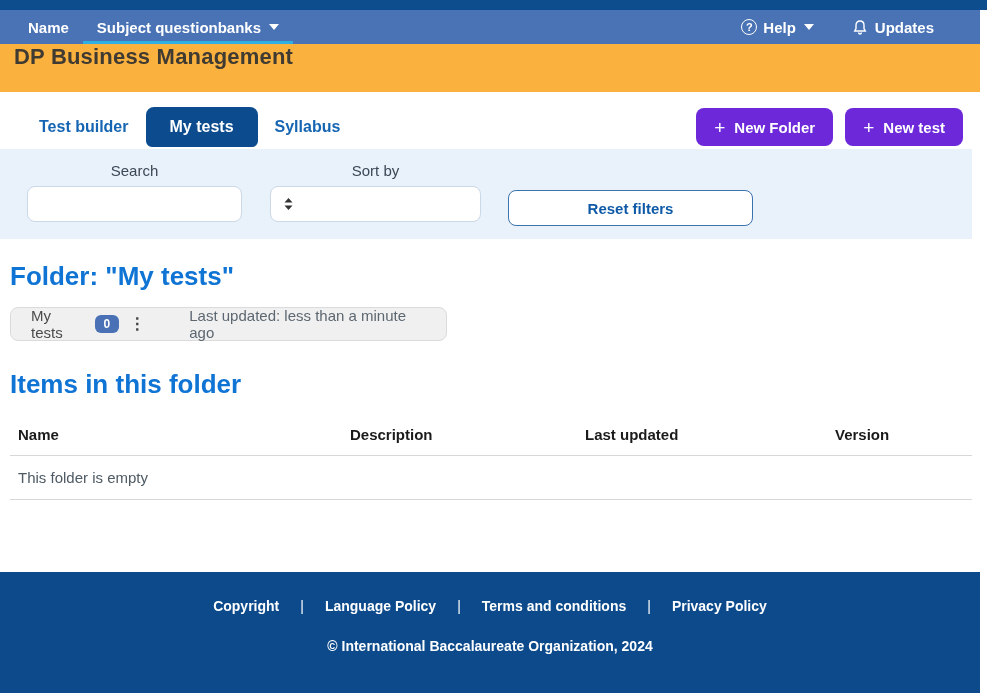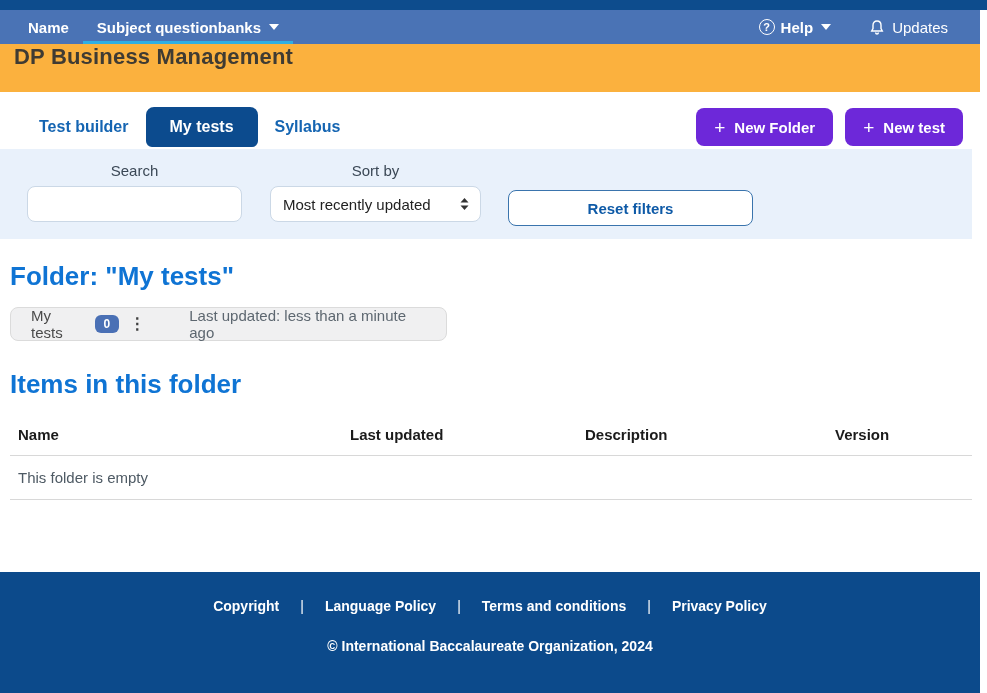--- a/index.html
+++ b/index.html
@@ -10,25 +10,25 @@
   
   .top-strip { width:987px; height:10px; background:#0d4c8d; }
 
   
   .navbar { width:980px; height:34px; background:#4a73b5; display:flex; align-items:center; color:#fff; position:relative; }
   .nav-left { display:flex; align-items:center; height:100%; }
   .nav-item { display:flex; align-items:center; height:100%; padding:0 14px; font-size:15px; font-weight:600; color:#fff; cursor:pointer; position:relative; }
   .nav-item.home { margin-left:14px; }
   .nav-item.active .active-underline { position:absolute; left:0; right:0; bottom:0; height:3px; background:#2fafe3; }
   .caret-down { width:0; height:0; border-left:5px solid transparent; border-right:5px solid transparent; border-top:6px solid #fff; display:inline-block; margin-left:8px; }
-  .nav-right { margin-left:auto; display:flex; align-items:center; height:100%; padding-right:20px; }
+  .nav-right { margin-left:auto; display:flex; align-items:center; height:100%; padding-right:34px; }
   .help-group { display:flex; align-items:center; padding:0 12px; font-size:15px; font-weight:600; cursor:pointer; }
   .qmark-circle { width:16px; height:16px; border:1.5px solid #fff; border-radius:50%; display:inline-flex; align-items:center; justify-content:center; font-size:11px; font-weight:700; margin-right:6px; }
   .qmark-circle::before { content:"?"; }
-  .updates-group { display:flex; align-items:flex-start; padding:0 12px; margin-left:14px; font-size:15px; font-weight:400; cursor:pointer; }
+  .updates-group { display:flex; align-items:flex-start; padding:0 12px; margin-left:14px; font-size:15px; font-weight:700; cursor:pointer; }
   .bell-icon { margin-right:7px; display:inline-flex; }
 
   
   .banner { width:980px; height:48px; background:#fbb13e; display:flex; align-items:flex-start; }
   .banner h1 { font-size:22px; font-weight:600; color:#3f3b33; margin-left:14px; letter-spacing:0.2px; }
 
   
   .tabs-row { margin-top:15px; height:40px; display:flex; align-items:stretch; padding-left:39px; }
   .tab-link { display:flex; align-items:center; font-size:16px; font-weight:700; color:#1565b2; margin-right:17px; cursor:pointer; }
   .tab-active { display:flex; align-items:center; background:#0c4b8e; color:#fff; font-size:16px; font-weight:700; border-radius:8px 8px 6px 6px; padding:0 24px; margin-right:17px; cursor:pointer; }
@@ -138,21 +138,20 @@
   </div>
 
   <div class="filter-band">
     <div class="field-group">
       <label class="field-label">Search</label>
       <input class="search-input" type="text" value="" style="">
     </div>
     <div class="field-group sort-group">
       <label class="field-label">Sort by</label>
       <div class="select-box">
-        <span class="select-value">Most recently updated</span>
         <span class="stepper-icon">
           <svg width="11" height="14" viewBox="0 0 11 14" fill="#333">
             <path d="M5.5 1 L9.5 5.5 L1.5 5.5 Z"></path>
             <path d="M5.5 13 L1.5 8.5 L9.5 8.5 Z"></path>
           </svg>
         </span>
       </div>
     </div>
     <div class="field-group reset-group">
       <button class="btn-reset">Reset filters</button>
@@ -166,22 +165,22 @@
     <span class="count-badge">0</span>
     <span class="kebab-icon"></span>
     <span class="folder-bar-updated">Last updated: less than a minute ago</span>
   </div>
 
   <h2 class="items-heading">Items in this folder</h2>
 
   <div class="items-table">
     <div class="table-header">
       <div class="th">Name</div>
+      <div class="th">Description</div>
       <div class="th">Last updated</div>
-      <div class="th">Description</div>
       <div class="th">Version</div>
     </div>
     <div class="table-row">
       <div class="empty-cell">This folder is empty</div>
     </div>
   </div>
 
   <div class="footer">
     <div class="footer-links">
       <span class="footer-link">Copyright</span>

